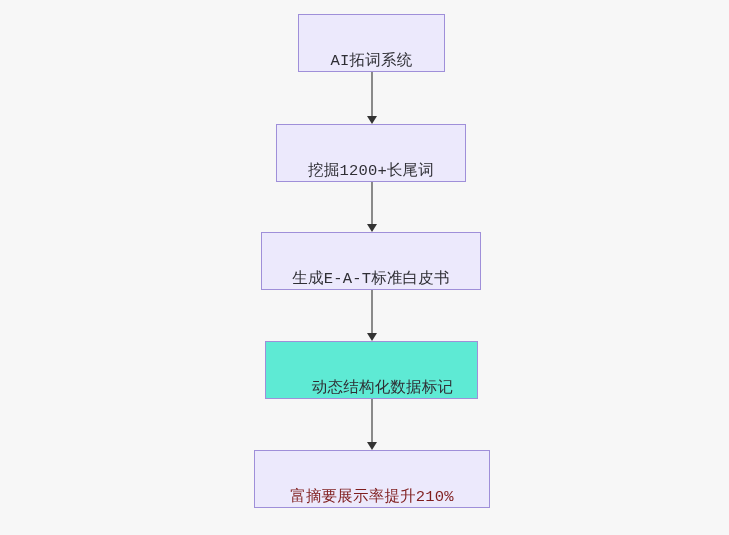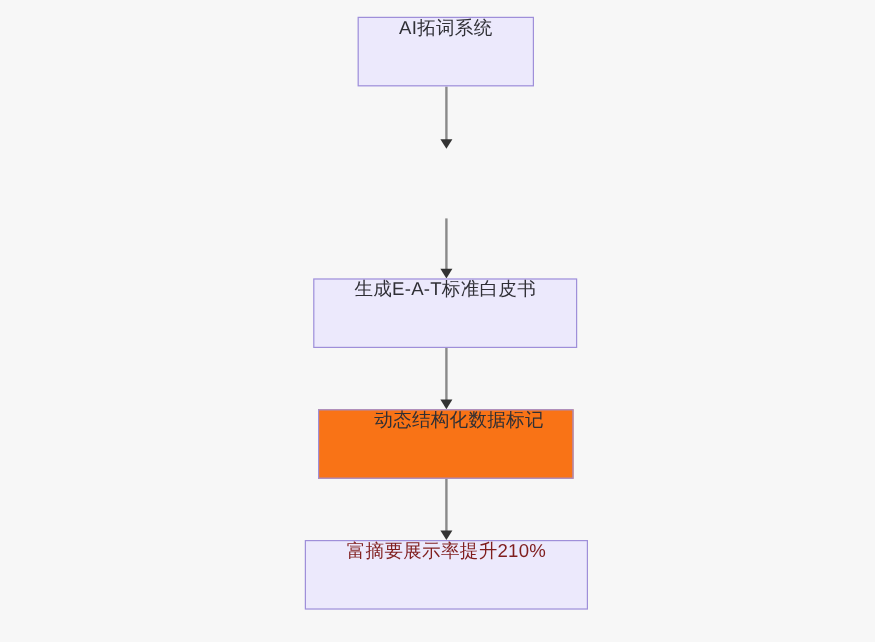--- a/index.html
+++ b/index.html
@@ -17,23 +17,24 @@
     position: relative;
     width: 729px;
     height: 535px;
   }
   .node {
     position: absolute;
     box-sizing: border-box;
     background: #ece9fc;
     border: 1.6px solid #9f8fd9;
     display: flex;
-    align-items: flex-start;
+    align-items: flex-end;
     justify-content: center;
     z-index: 2;
+    font-family: Liberation Mono, monospace;
   }
   .node-label {
     font-size: 15.5px;
     line-height: 1.2;
     color: #2f2f35;
     text-align: center;
     white-space: nowrap;
     letter-spacing: 0.2px;
   }
   .edge {
@@ -73,22 +74,25 @@
       <div class="edge-line" style="height: 44px; background: rgb(138, 138, 138);"></div>
       <div class="edge-arrow" style="top: 43px; border-top-color: rgb(51, 51, 51);"></div>
     </div>
     <div class="edge" style="left: 371px; top: 399px; width: 2px; height: 51px;">
       <div class="edge-line" style="height: 44px; background: rgb(138, 138, 138);"></div>
       <div class="edge-arrow" style="top: 43px; border-top-color: rgb(51, 51, 51);"></div>
     </div>
     <div class="node" style="left: 298px; top: 14px; width: 147px; height: 58px; background: rgb(236, 233, 252); border-color: rgb(159, 143, 217);">
       <span class="node-label" style="color: rgb(47, 47, 53);">AI拓词系统</span>
     </div>
+    <div class="node" style="left: 276px; top: 124px; width: 190px; height: 58px; background: rgb(236, 233, 252); border-color: rgb(159, 143, 217);">
+      <span class="node-label" style="color: rgb(47, 47, 53);">挖掘1200+长尾词</span>
+    </div>
     <div class="node" style="left: 261px; top: 232px; width: 220px; height: 58px; background: rgb(236, 233, 252); border-color: rgb(159, 143, 217);">
       <span class="node-label" style="color: rgb(47, 47, 53);">生成E-A-T标准白皮书</span>
     </div>
-    <div class="node" style="left: 265px; top: 341px; width: 213px; height: 58px; background: #f97316; border-color: rgb(159, 143, 217); padding-left: 22px;">
+    <div class="node" style="left: 265px; top: 341px; width: 213px; height: 58px; background: #5eead4; border-color: rgb(159, 143, 217); padding-left: 22px;">
       <span class="node-label" style="color: rgb(47, 47, 53);">动态结构化数据标记</span>
     </div>
     <div class="node" style="left: 254px; top: 450px; width: 236px; height: 58px; background: rgb(236, 233, 252); border-color: rgb(159, 143, 217);">
       <span class="node-label" style="color: #7f1d1d;">富摘要展示率提升210%</span>
     </div>
   </div>
 
 </body></html>

